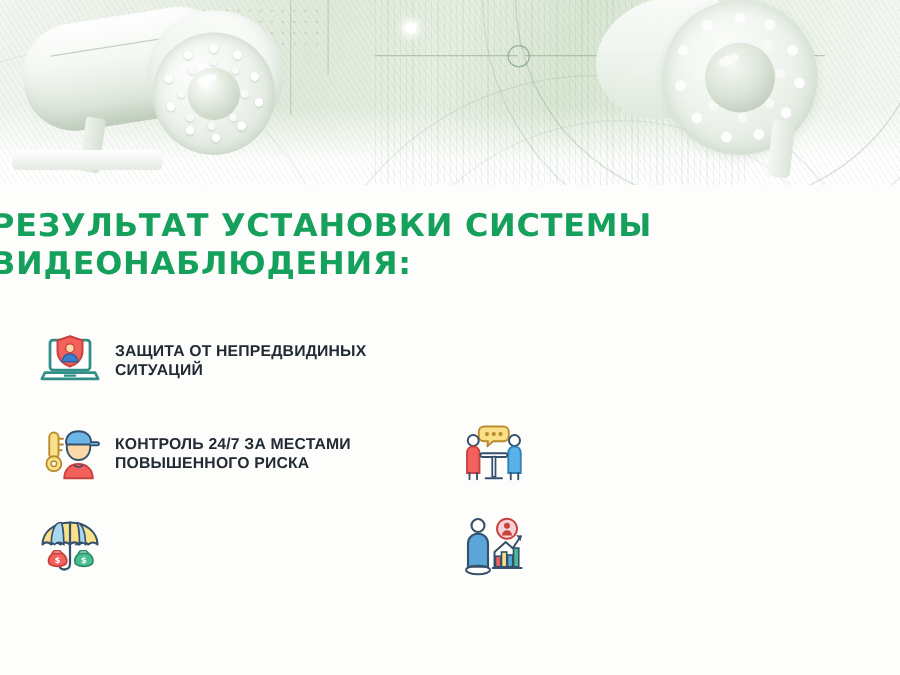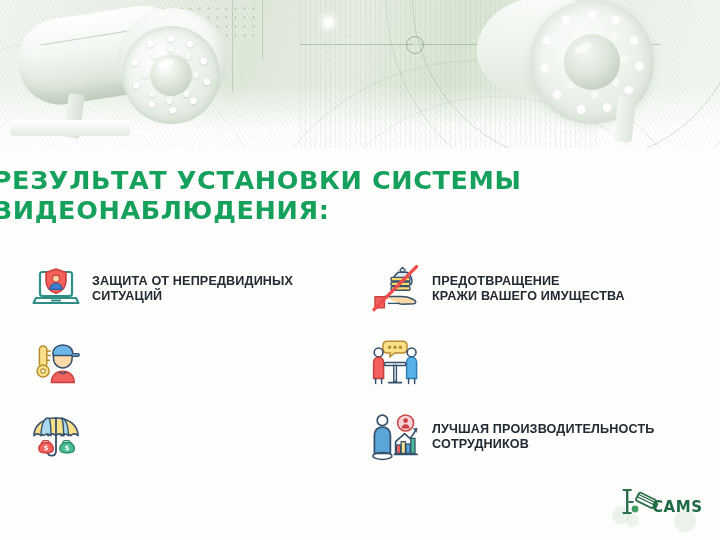--- a/index.html
+++ b/index.html
@@ -240,57 +240,39 @@
             <rect x="21" y="36.6" width="10" height="1.8" rx="0.9" fill="#2f8f86"></rect>
             <path d="M26 6 l10 3.4 v8.4 c0 6.2-4.3 10.6-10 12.4-5.7-1.8-10-6.2-10-12.4V9.4Z" fill="#f2615c" stroke="#c9413f" stroke-width="1.6" stroke-linejoin="round"></path>
             <circle cx="26" cy="15.6" r="3.5" fill="#fbd9a8" stroke="#c9413f" stroke-width="1.1"></circle>
             <path d="M19.6 26.4c.7-4 3.3-6.2 6.4-6.2s5.7 2.2 6.4 6.2z" fill="#3d7fd0" stroke="#2b5e9e" stroke-width="1.1"></path>
           </svg>
         </div>
         <div class="label">ЗАЩИТА ОТ НЕПРЕДВИДИНЫХ
 СИТУАЦИЙ</div>
       </div>
 
-      <div class="cell right">
-        <div class="icon-box">
-          <svg width="54" height="52" viewBox="0 0 54 52">
-            <path d="M31 7 l2.6-2.6 2.6 2.6 -1.4 2.2 h-2.4 Z" fill="#e6eef6" stroke="#34506b" stroke-width="1.2"></path>
-            <path d="M29.4 9.2h8.4c3.4 2.6 5.2 6 5.2 9 0 3.2-3 5.2-9.4 5.2s-9.4-2-9.4-5.2c0-3 1.8-6.4 5.2-9z" fill="#dce8f3" stroke="#34506b" stroke-width="1.5"></path>
-            <text x="33.4" y="19.4" font-size="7" font-family="DejaVu Sans, sans-serif" font-weight="bold" fill="#34506b" text-anchor="middle">$</text>
-            <g stroke="#34506b" stroke-width="1.4" fill="#fbd96b">
-              <rect x="22" y="14.4" width="19" height="3.6" rx="1.2"></rect>
-              <rect x="22" y="19" width="19" height="3.6" rx="1.2"></rect>
-              <rect x="22" y="23.6" width="19" height="3.6" rx="1.2"></rect>
-            </g>
-            <path d="M6 33.6h9.4v11.2H6z" fill="#f2615c" stroke="#c9413f" stroke-width="1.4"></path>
-            <path d="M15.4 33.4h14c2.6 0 4.6-.2 7 .4 5 1.2 7.4 2.2 9.4 3.6 1.6 1.1 1 3.2-1 3.4l-11.6.4c-1.6 0-3-.3-4.4-1" fill="#fbd9a8" stroke="#34506b" stroke-width="1.5" stroke-linejoin="round"></path>
-            <path d="M19 40.4h12" stroke="#34506b" stroke-width="1.3" fill="none"></path>
-            <line x1="5" y1="46.6" x2="47.5" y2="3.6" stroke="#ef4d4d" stroke-width="3.4" stroke-linecap="round"></line>
-          </svg>
-        </div>
-        <div class="label">ПРЕДОТВРАЩЕНИЕ
-КРАЖИ ВАШЕГО ИМУЩЕСТВА</div>
-      </div>
     </div>
 
     <div class="row">
       <div class="cell left">
         <div class="icon-box">
           <svg width="52" height="52" viewBox="0 0 52 52">
             <rect x="9.4" y="9" width="7.4" height="21" rx="3.6" fill="#fbe08a" stroke="#b98b2e" stroke-width="1.5"></rect>
             <circle cx="13.1" cy="34" r="6" fill="#fbe08a" stroke="#b98b2e" stroke-width="1.5"></circle>
             <circle cx="13.1" cy="34" r="2.2" fill="#ffffff" stroke="#b98b2e" stroke-width="1.2"></circle>
             <path d="M17 14h3.4M17 18.6h3.4M17 23.2h2.4" stroke="#b98b2e" stroke-width="1.5" stroke-linecap="round"></path>
             <path d="M23.4 20.4c0-6.6 3.6-10.4 9.4-10.4s9.4 3.8 9.4 10.4c0 6.4-4.2 10.6-9.4 10.6s-9.4-4.2-9.4-10.6z" fill="#fbd9a8" stroke="#34506b" stroke-width="1.5"></path>
             <path d="M22.8 16.8c0-5.2 4-8.8 10-8.8s10 3.4 10 8.6c0 1.2-.6 2-2 2H24.6c-1.2 0-1.8-.6-1.8-1.8z" fill="#6db7e8" stroke="#34506b" stroke-width="1.5"></path>
             <path d="M42.6 16.6h5.2c.9 0 1.4.5 1.4 1.3s-.5 1.3-1.4 1.3h-5.8" fill="#6db7e8" stroke="#34506b" stroke-width="1.4"></path>
             <path d="M21.4 45.6c0-7 4.8-11.4 11.4-11.4s11.4 4.4 11.4 11.4z" fill="#f2615c" stroke="#c9413f" stroke-width="1.5"></path>
             <path d="M29.4 34.8c1 2.4 5.8 2.4 6.8 0" fill="none" stroke="#34506b" stroke-width="1.3"></path>
           </svg>
         </div>
+        <div class="label">КОНТРОЛЬ 24/7 ЗА МЕСТАМИ
+ПОВЫШЕННОГО РИСКА</div>
       </div>
 
       <div class="cell right">
         <div class="icon-box">
           <svg width="54" height="52" viewBox="0 0 54 52">
             <path d="M18.4 4.2h15.2c2.6 0 4.4 1.8 4.4 4.2v3.4c0 2.4-1.8 4.2-4.4 4.2h-8l-4.8 4 .6-4h-3c-2.6 0-4.4-1.8-4.4-4.2V8.4c0-2.4 1.8-4.2 4.4-4.2z" fill="#fbe08a" stroke="#b98b2e" stroke-width="1.5" stroke-linejoin="round"></path>
             <g fill="#b98b2e">
                 <circle cx="20.6" cy="10.2" r="1.7"></circle>
                 <circle cx="26" cy="10.2" r="1.7"></circle>
                 <circle cx="31.4" cy="10.2" r="1.7"></circle>
@@ -339,39 +321,19 @@
             <path d="M44 17l4.4.6-1 4.4z" fill="#34506b"></path>
             <g stroke="#34506b" stroke-width="1.3">
               <rect x="27.4" y="34" width="4.2" height="8.4" fill="#f2615c"></rect>
               <rect x="32.2" y="30.6" width="4.2" height="11.8" fill="#fbe08a"></rect>
               <rect x="37" y="33" width="4.2" height="9.4" fill="#5ba6d8"></rect>
               <rect x="41.8" y="27.4" width="4.2" height="15" fill="#4bbd95"></rect>
             </g>
             <path d="M25.2 43.4h23" stroke="#34506b" stroke-width="1.6" stroke-linecap="round"></path>
           </svg>
         </div>
-        <div class="label">ЛУЧШАЯ ПРОИЗВОДИТЕЛЬНОСТЬ
-СОТРУДНИКОВ</div>
       </div>
     </div>
 
   </div>
 
-  <div class="logo">
-    <div class="logo-bubble" style="left:0px;top:20px;width:18px;height:18px;"></div>
-    <div class="logo-bubble" style="left:14px;top:28px;width:13px;height:13px;"></div>
-    <div class="logo-bubble" style="left:62px;top:24px;width:22px;height:22px;"></div>
-    <svg width="44" height="34" viewBox="0 0 44 34" style="position:absolute;left:6px;top:2px;">
-      <rect x="8" y="2" width="2.4" height="24" fill="#2d6f4d"></rect>
-      <rect x="4.6" y="1" width="9" height="2" fill="#2d6f4d"></rect>
-      <rect x="4.6" y="24" width="9" height="2" fill="#2d6f4d"></rect>
-      <g transform="rotate(26 26 13)">
-        <rect x="18" y="7" width="19" height="9" rx="1.6" fill="#ffffff" stroke="#2d6f4d" stroke-width="1.8"></rect>
-        <path d="M18 9.4h19M18 12h19" stroke="#2d6f4d" stroke-width="1.2"></path>
-        <rect x="36.4" y="9" width="4" height="5" rx="1" fill="#2d6f4d"></rect>
-      </g>
-      <circle cx="17" cy="21" r="3.4" fill="#3f9c63"></circle>
-      <path d="M10.4 14h5.2" stroke="#2d6f4d" stroke-width="2"></path>
-    </svg>
-    <div class="logo-text">CAMS</div>
-  </div>
 
 </div>
 
 </body></html>

